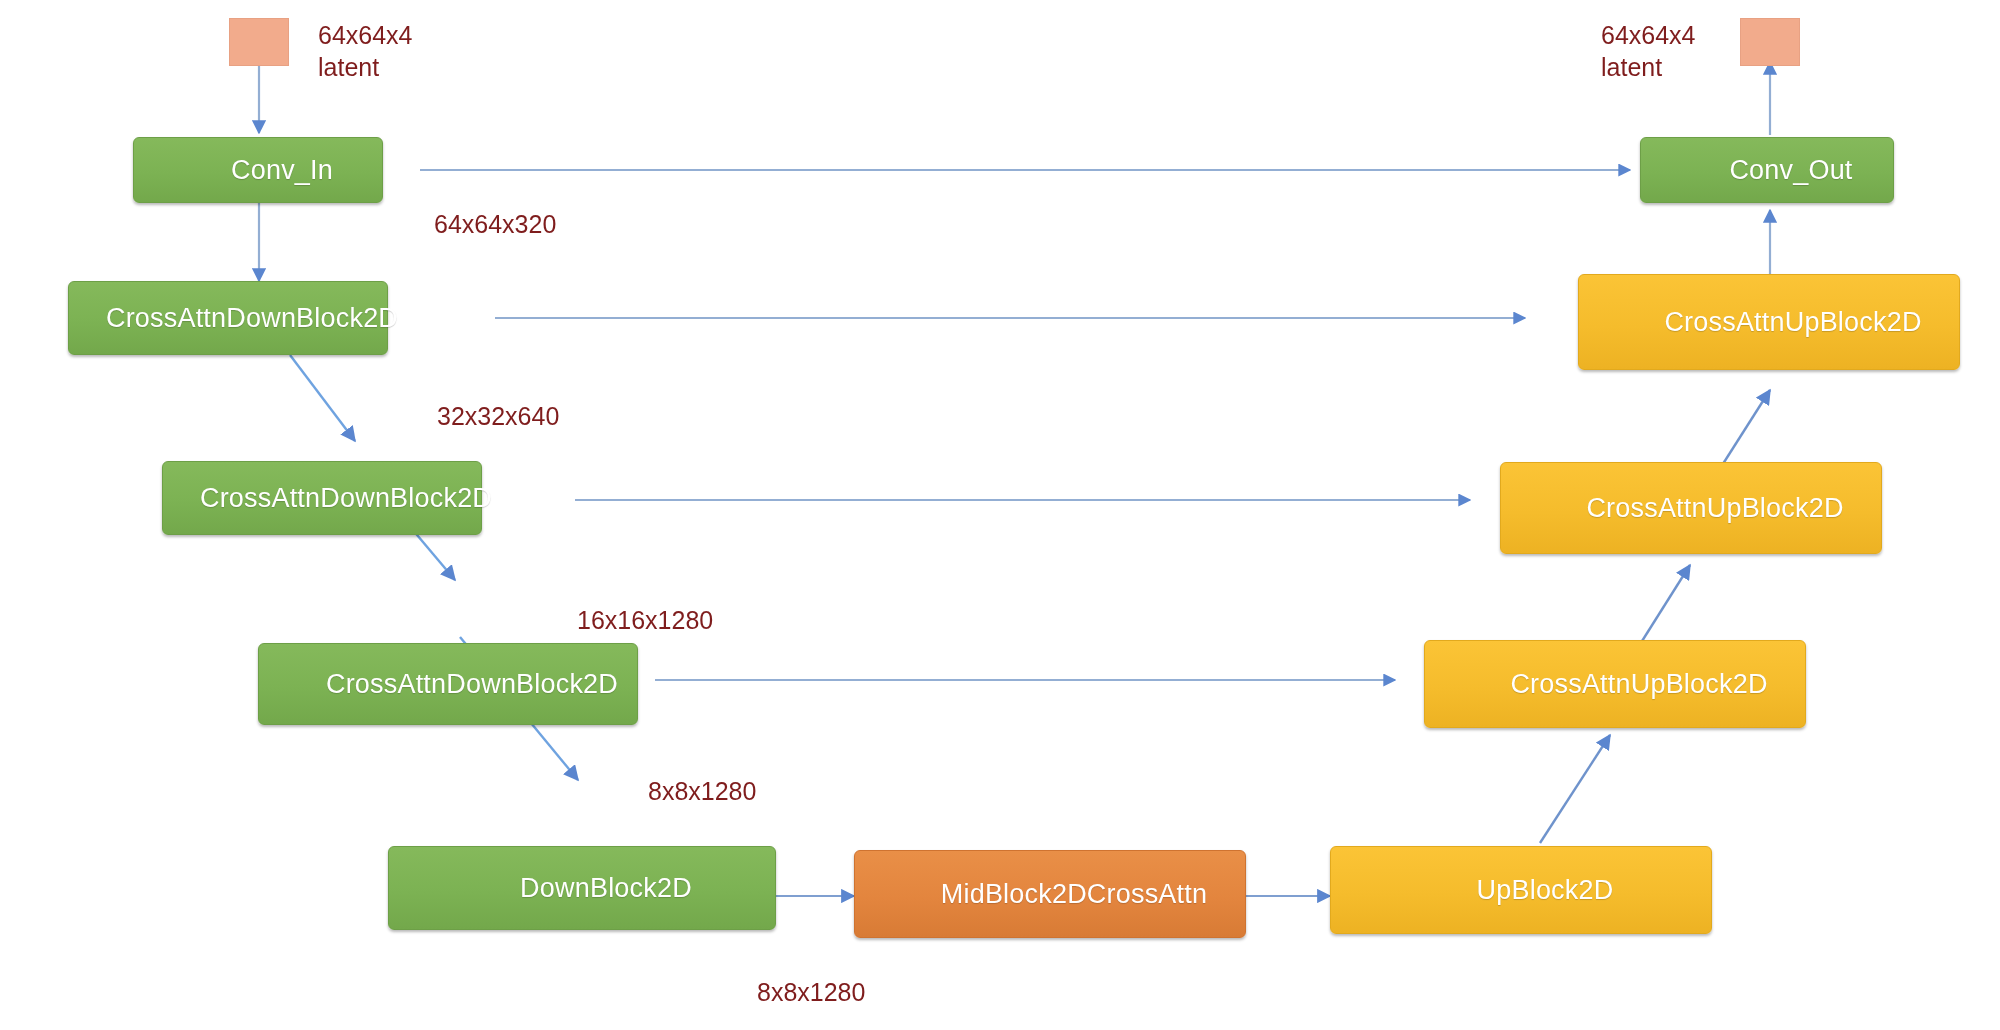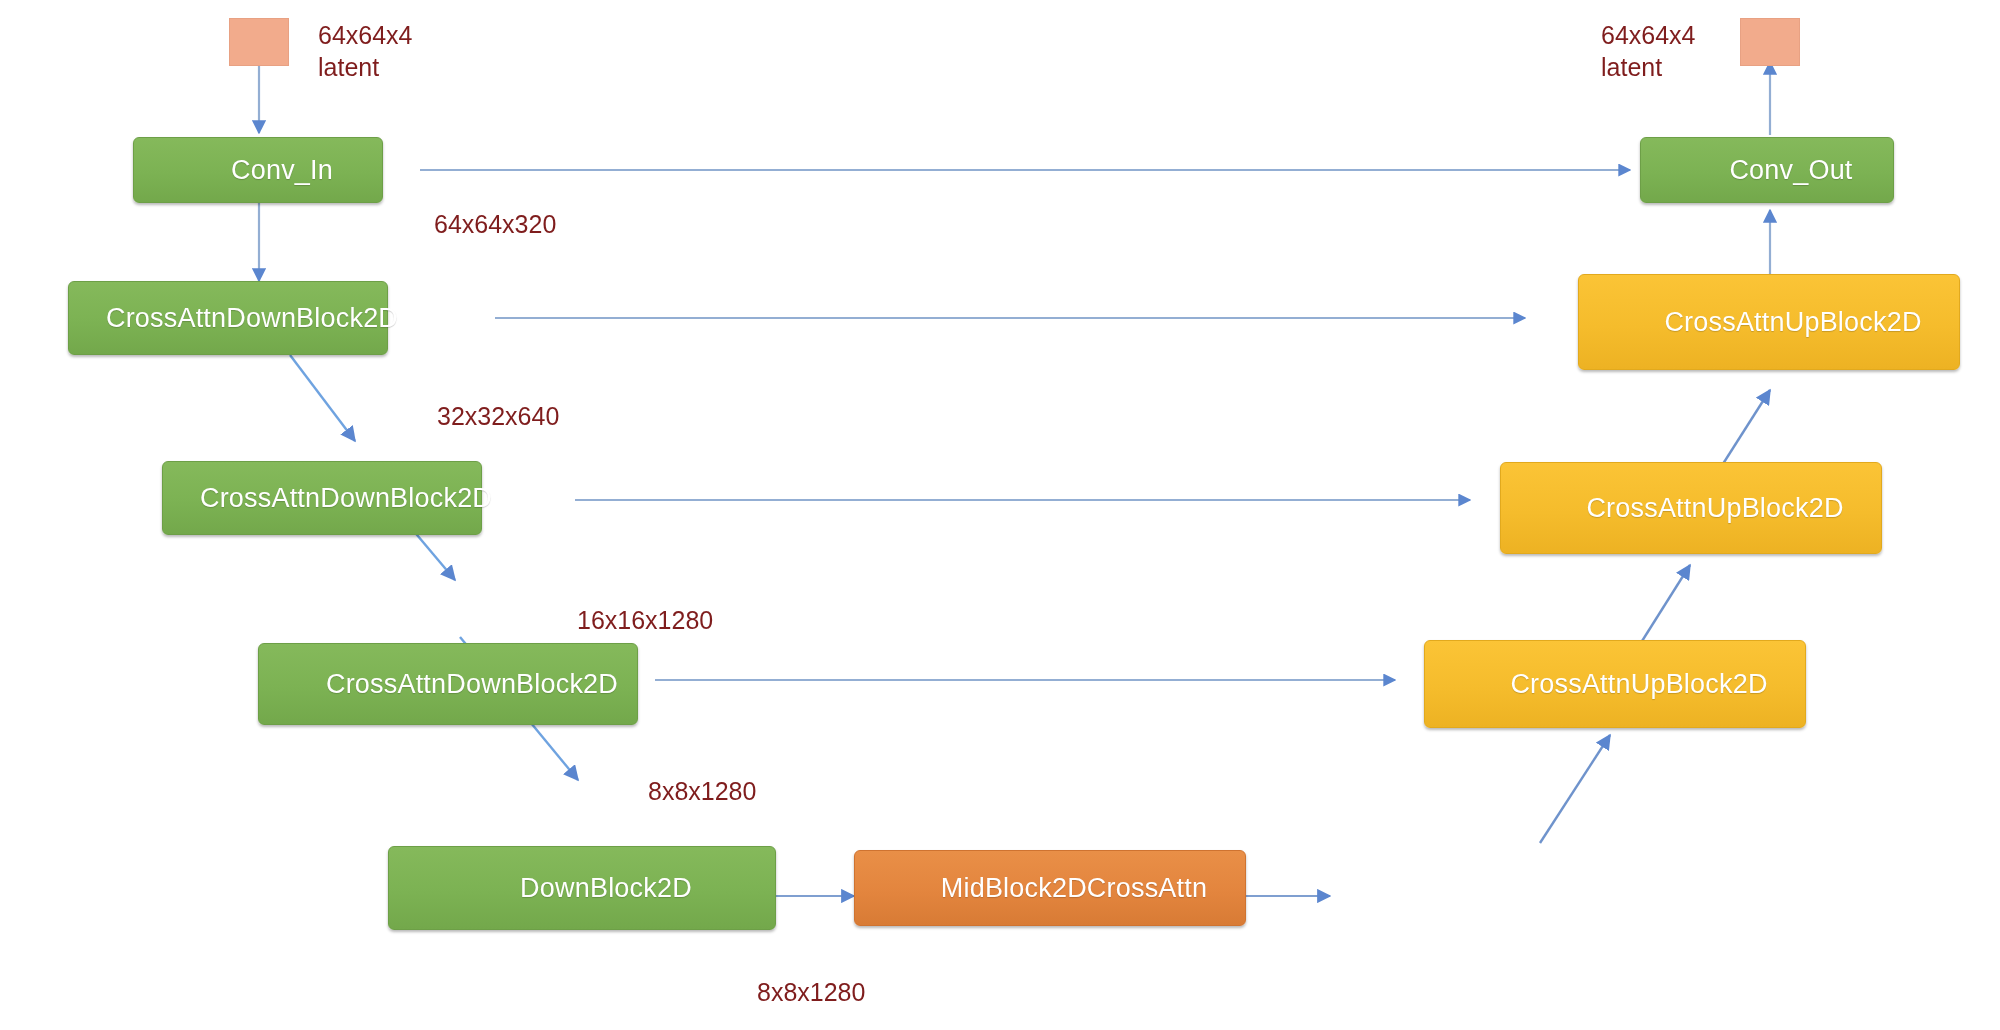--- a/index.html
+++ b/index.html
@@ -151,24 +151,27 @@
   </div>
 
   <div class="node green" style="left:258px; top:643px; width:380px; height:82px;">
     <span>CrossAttnDownBlock2D</span>
   </div>
 
   <div class="node green" style="left:388px; top:846px; width:388px; height:84px;">
     <span>DownBlock2D</span>
   </div>
 
-  <div class="node orange" style="left:854px; top:850px; width:392px; height:76px;justify-content:center;">
+  <div class="node orange" style="left:854px; top:850px; width:392px; height:88px;justify-content:center;">
     <span>MidBlock2DCrossAttn</span>
   </div>
 
+  <div class="node amber" style="left:1330px; top:846px; width:382px; height:88px;">
+    <span>UpBlock2D</span>
+  </div>
 
   <div class="node amber" style="left:1424px; top:640px; width:382px; height:88px;">
     <span>CrossAttnUpBlock2D</span>
   </div>
 
   <div class="node amber" style="left:1500px; top:462px; width:382px; height:92px;">
     <span>CrossAttnUpBlock2D</span>
   </div>
 
   <div class="node amber" style="left:1578px; top:274px; width:382px; height:96px;">

